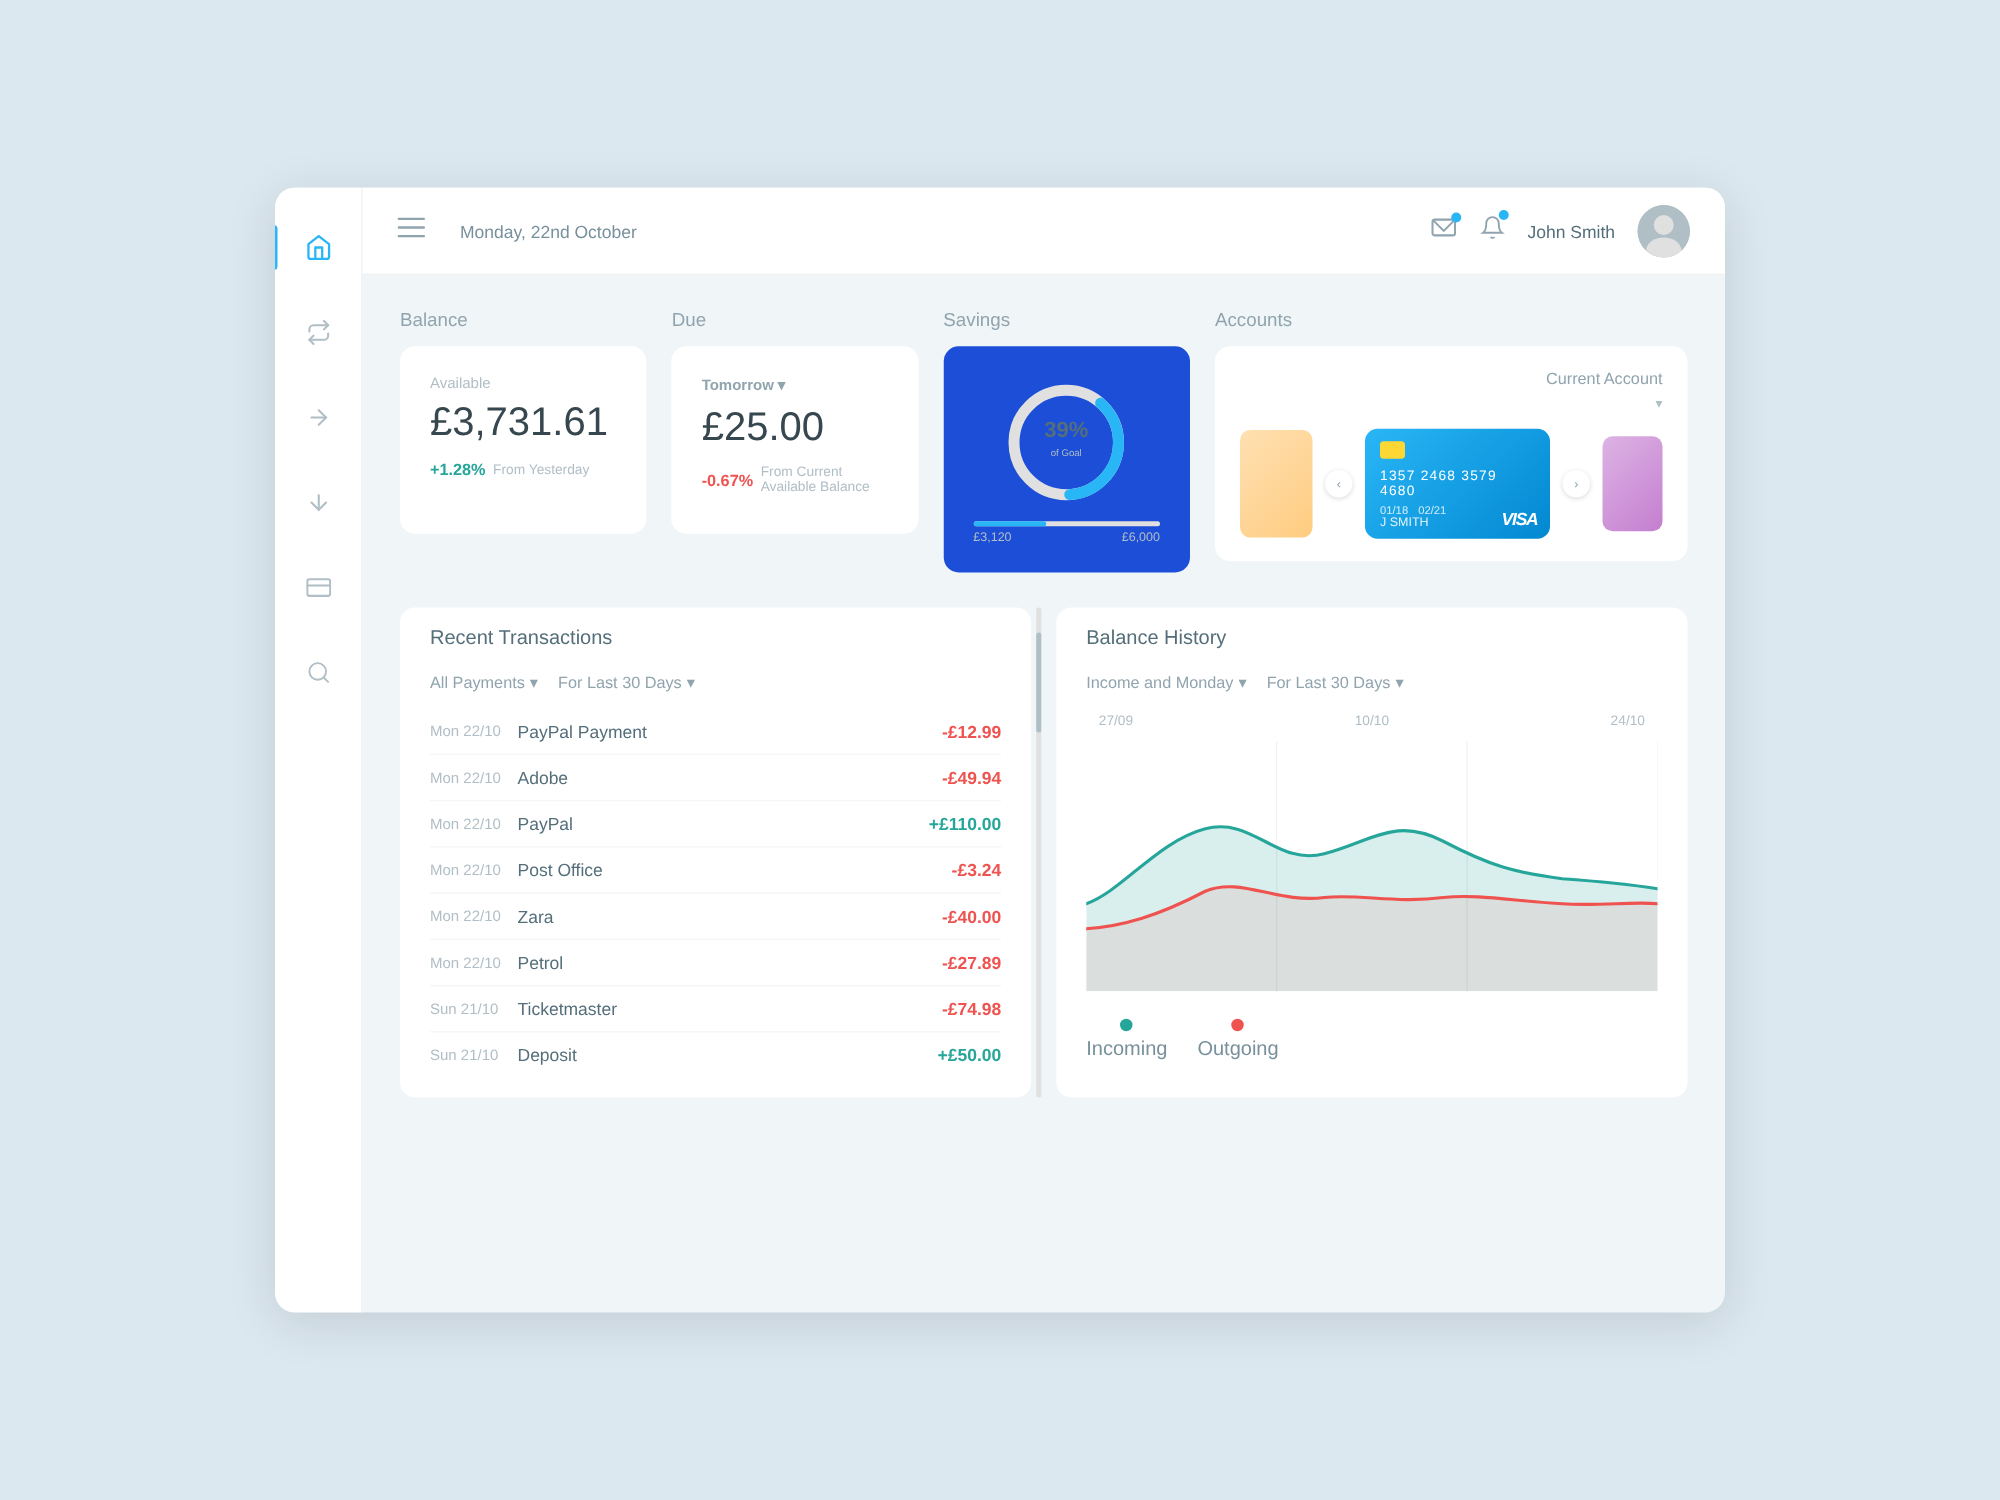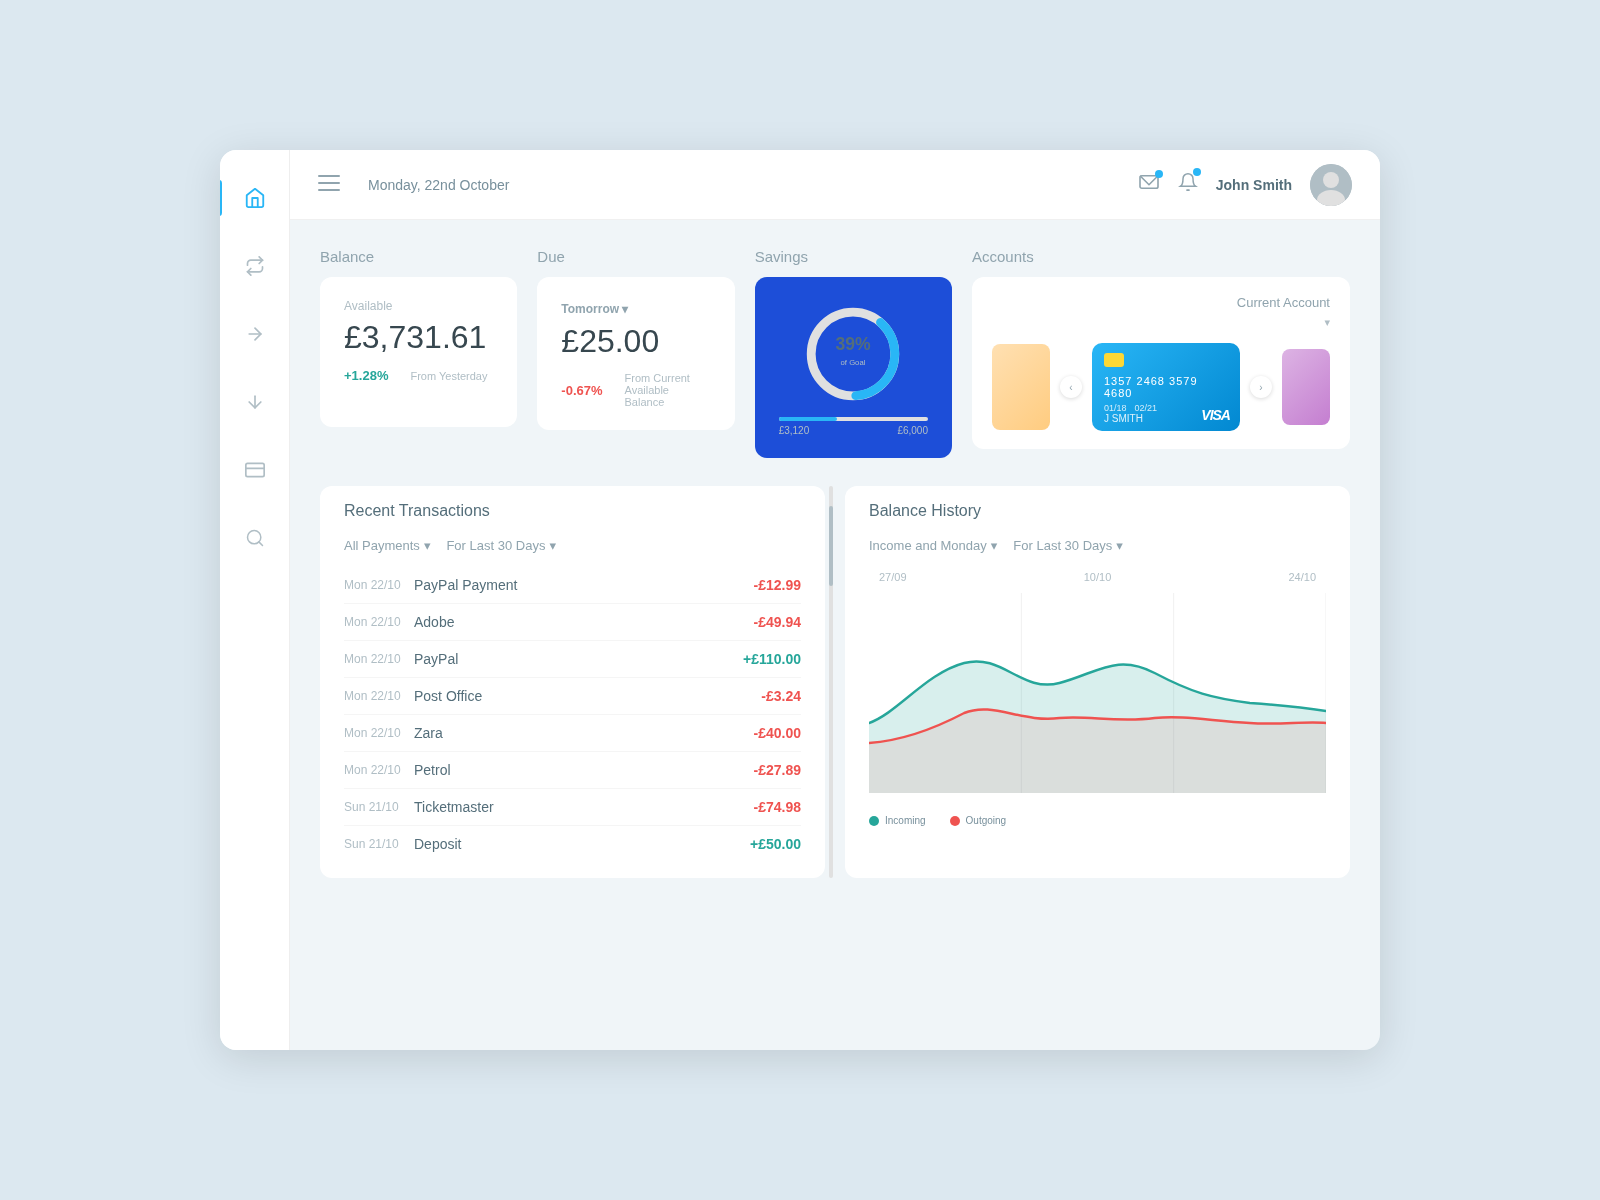--- a/index.html
+++ b/index.html
@@ -98,21 +98,21 @@
       top: -3px;
       right: -3px;
       width: 8px;
       height: 8px;
       background: #29b6f6;
       border-radius: 50%;
     }
     .user-name {
       font-size: 14px;
       color: #546e7a;
-      font-weight: 700;
+      font-weight: 400;
     }
     .avatar {
       width: 42px;
       height: 42px;
       border-radius: 50%;
       background: #b0bec5;
       overflow: hidden;
       display: flex;
       align-items: center;
       justify-content: center;
@@ -156,21 +156,21 @@
     }
     .stat-change {
       font-size: 13px;
       font-weight: 600;
     }
     .stat-change.positive { color: #26a69a; }
     .stat-change.negative { color: #ef5350; }
     .stat-from {
       font-size: 11px;
       color: #b0bec5;
-      margin-left: 22px;
+      margin-left: 6px;
     }
     
     .savings-card {
       background: #1d4ed8;
       border-radius: 12px;
       padding: 22px 24px;
       min-height: 150px;
       display: flex;
       flex-direction: column;
     }
@@ -355,22 +355,23 @@
     }
     .chart-legend {
       display: flex;
       gap: 24px;
       padding-top: 6px;
     }
     .legend-item {
       display: flex;
       align-items: center;
       gap: 6px;
-      font-size: 10px;
+      font-size: 16px;
       color: #78909c;
+      flex-direction: column;
     }
     .legend-dot {
       width: 10px;
       height: 10px;
       border-radius: 50%;
     }
     .scrollbar-indicator {
       width: 4px;
       background: #e0e0e0;
       border-radius: 4px;

